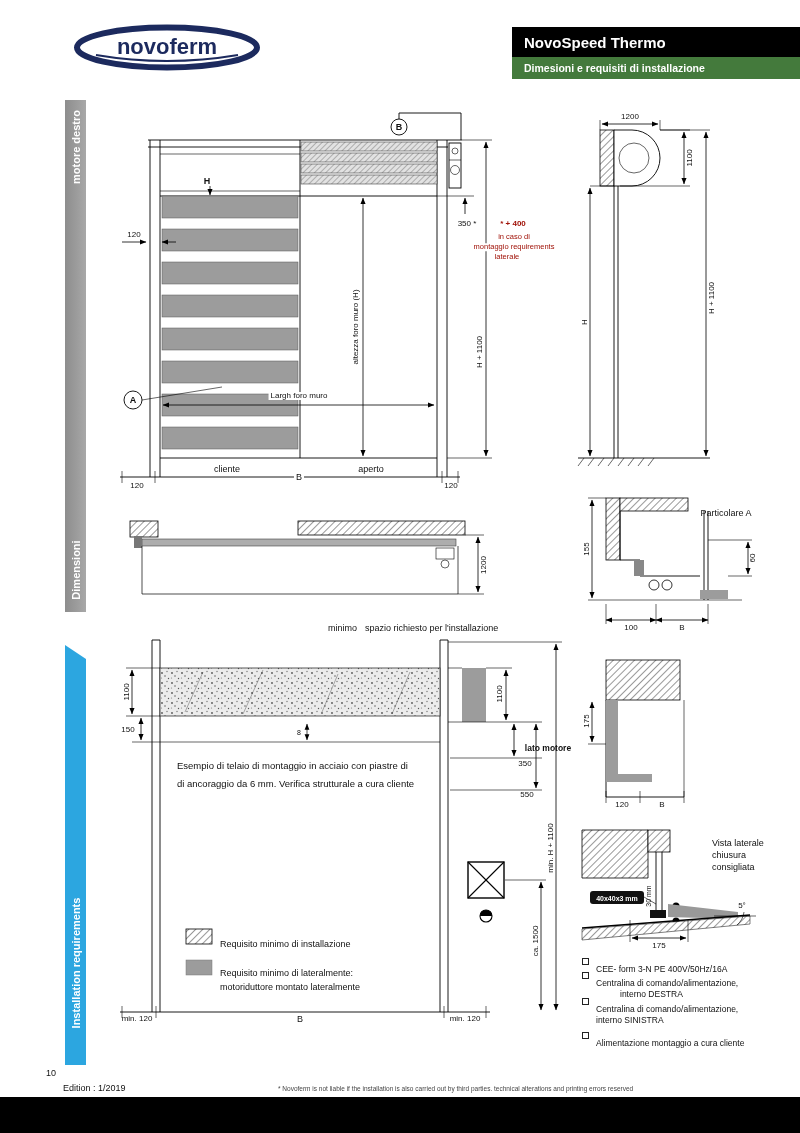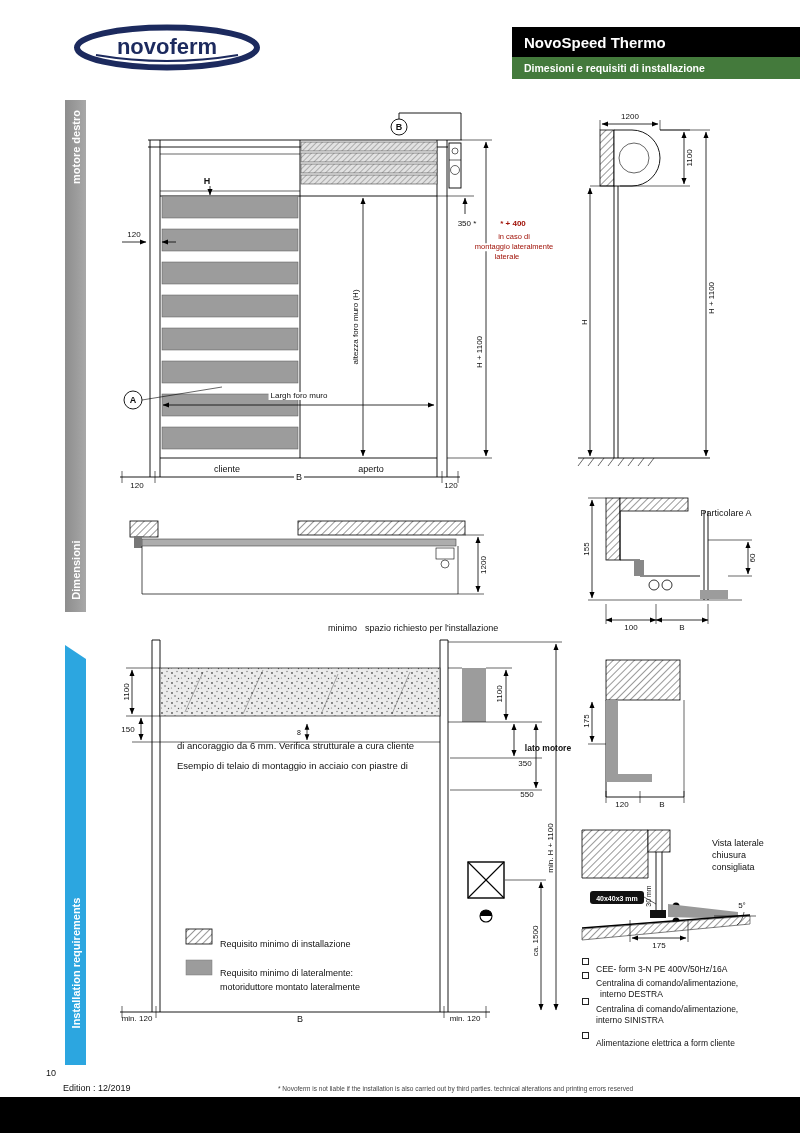--- a/index.html
+++ b/index.html
@@ -273,21 +273,21 @@
 
   <div class="lab s9 b" style="left:399px;top:127px">B</div>
   <div class="lab s9 b" style="left:207px;top:181px">H</div>
   <div class="lab" style="left:134px;top:235px">120</div>
   <div class="lab s9 b" style="left:133px;top:400px">A</div>
   <div class="lab rot bgw" style="left:356px;top:327px">altezza foro muro (H)</div>
   <div class="lab bgw" style="left:299px;top:396px">Largh foro muro</div>
   <div class="lab" style="left:467px;top:224px">350 *</div>
   <div class="lab red b bgw" style="left:513px;top:224px">* + 400</div>
   <div class="lab s75 red bgw" style="left:514px;top:237px">in caso di</div>
-  <div class="lab s75 red bgw" style="left:514px;top:247px">montaggio lateralmente</div>
+  <div class="lab s75 red bgw" style="left:514px;top:247px">montaggio requirements</div>
   <div class="lab s75 red bgw" style="left:507px;top:257px">laterale</div>
   <div class="lab rot bgw" style="left:480px;top:352px">H + 1100</div>
   <div class="lab s9" style="left:227px;top:469px">cliente</div>
   <div class="lab s9 bgw" style="left:299px;top:477px">B</div>
   <div class="lab s9" style="left:371px;top:469px">aperto</div>
   <div class="lab" style="left:137px;top:486px">120</div>
   <div class="lab" style="left:451px;top:486px">120</div>
 
   <div class="lab" style="left:630px;top:117px">1200</div>
   <div class="lab rot" style="left:690px;top:158px">1100</div>
@@ -305,21 +305,21 @@
   <div class="lab" style="left:682px;top:628px">B</div>
 
   <div class="lab rot" style="left:127px;top:692px">1100</div>
   <div class="lab" style="left:128px;top:730px">150</div>
   <div class="lab rot" style="left:500px;top:694px">1100</div>
   <div class="lab s7 bgw" style="left:299px;top:732px">8</div>
   <div class="lab s85 b" style="left:548px;top:748px">lato motore</div>
   <div class="lab bgw" style="left:525px;top:764px">350</div>
   <div class="lab bgw" style="left:527px;top:795px">550</div>
   <div class="txt s95" style="left:177px;top:752px">Esempio di telaio di montaggio in acciaio con piastre di</div>
-  <div class="txt s95" style="left:177px;top:732px">di ancoraggio da 6 mm. Verifica strutturale a cura cliente</div>
+  <div class="txt s95" style="left:177px;top:770px">di ancoraggio da 6 mm. Verifica strutturale a cura cliente</div>
   <div class="lab rot bgw" style="left:551px;top:848px">min. H + 1100</div>
   <div class="lab rot bgw" style="left:536px;top:941px">ca. 1500</div>
   <div class="txt s9" style="left:220px;top:931px">Requisito minimo di installazione</div>
   <div class="txt s9" style="left:220px;top:960px">Requisito minimo di lateralmente:</div>
   <div class="txt s9" style="left:220px;top:974px">motoriduttore montato lateralmente</div>
   <div class="lab" style="left:137px;top:1019px">min. 120</div>
   <div class="lab s9" style="left:300px;top:1019px">B</div>
   <div class="lab" style="left:465px;top:1019px">min. 120</div>
 
   <div class="lab rot" style="left:587px;top:721px">175</div>
@@ -331,25 +331,25 @@
   <div class="txt s9" style="left:712px;top:854px">consigliata</div>
   <div class="lab s7 b wht" style="left:617px;top:898px">40x40x3 mm</div>
   <div class="lab rot s7" style="left:648px;top:896px">30 mm</div>
   <div class="lab" style="left:742px;top:906px">5°</div>
   <div class="lab" style="left:659px;top:946px">175</div>
 
   <span class="cb" style="left:582px;top:958px"></span>
   <div class="txt s85" style="left:596px;top:956px">CEE- form 3-N PE 400V/50Hz/16A</div>
   <span class="cb" style="left:582px;top:972px"></span>
   <div class="txt s85" style="left:596px;top:970px">Centralina di comando/alimentazione,</div>
-  <div class="txt s85" style="left:600px;top:981px">interno DESTRA</div>
+  <div class="txt s85" style="left:620px;top:981px">interno DESTRA</div>
   <span class="cb" style="left:582px;top:998px"></span>
   <div class="txt s85" style="left:596px;top:996px">Centralina di comando/alimentazione,</div>
   <div class="txt s85" style="left:596px;top:1007px">interno SINISTRA</div>
   <span class="cb" style="left:582px;top:1032px"></span>
-  <div class="txt s85" style="left:596px;top:1030px">Alimentazione elettrica a form cliente</div>
+  <div class="txt s85" style="left:596px;top:1030px">Alimentazione montaggio a cura cliente</div>
 
   <div class="txt s9" style="left:46px;top:1060px">10</div>
-  <div class="txt s9" style="left:63px;top:1075px">Edition : 12/2019</div>
+  <div class="txt s9" style="left:63px;top:1075px">Edition : 1/2019</div>
   <div class="txt s65" style="left:278px;top:1077px;color:#444">* Novoferm is not liable if the installation is also carried out by third parties. technical alterations and printing errors reserved</div>
   <div id="foot-black"></div>
 
 </div>
 
 </body></html>

